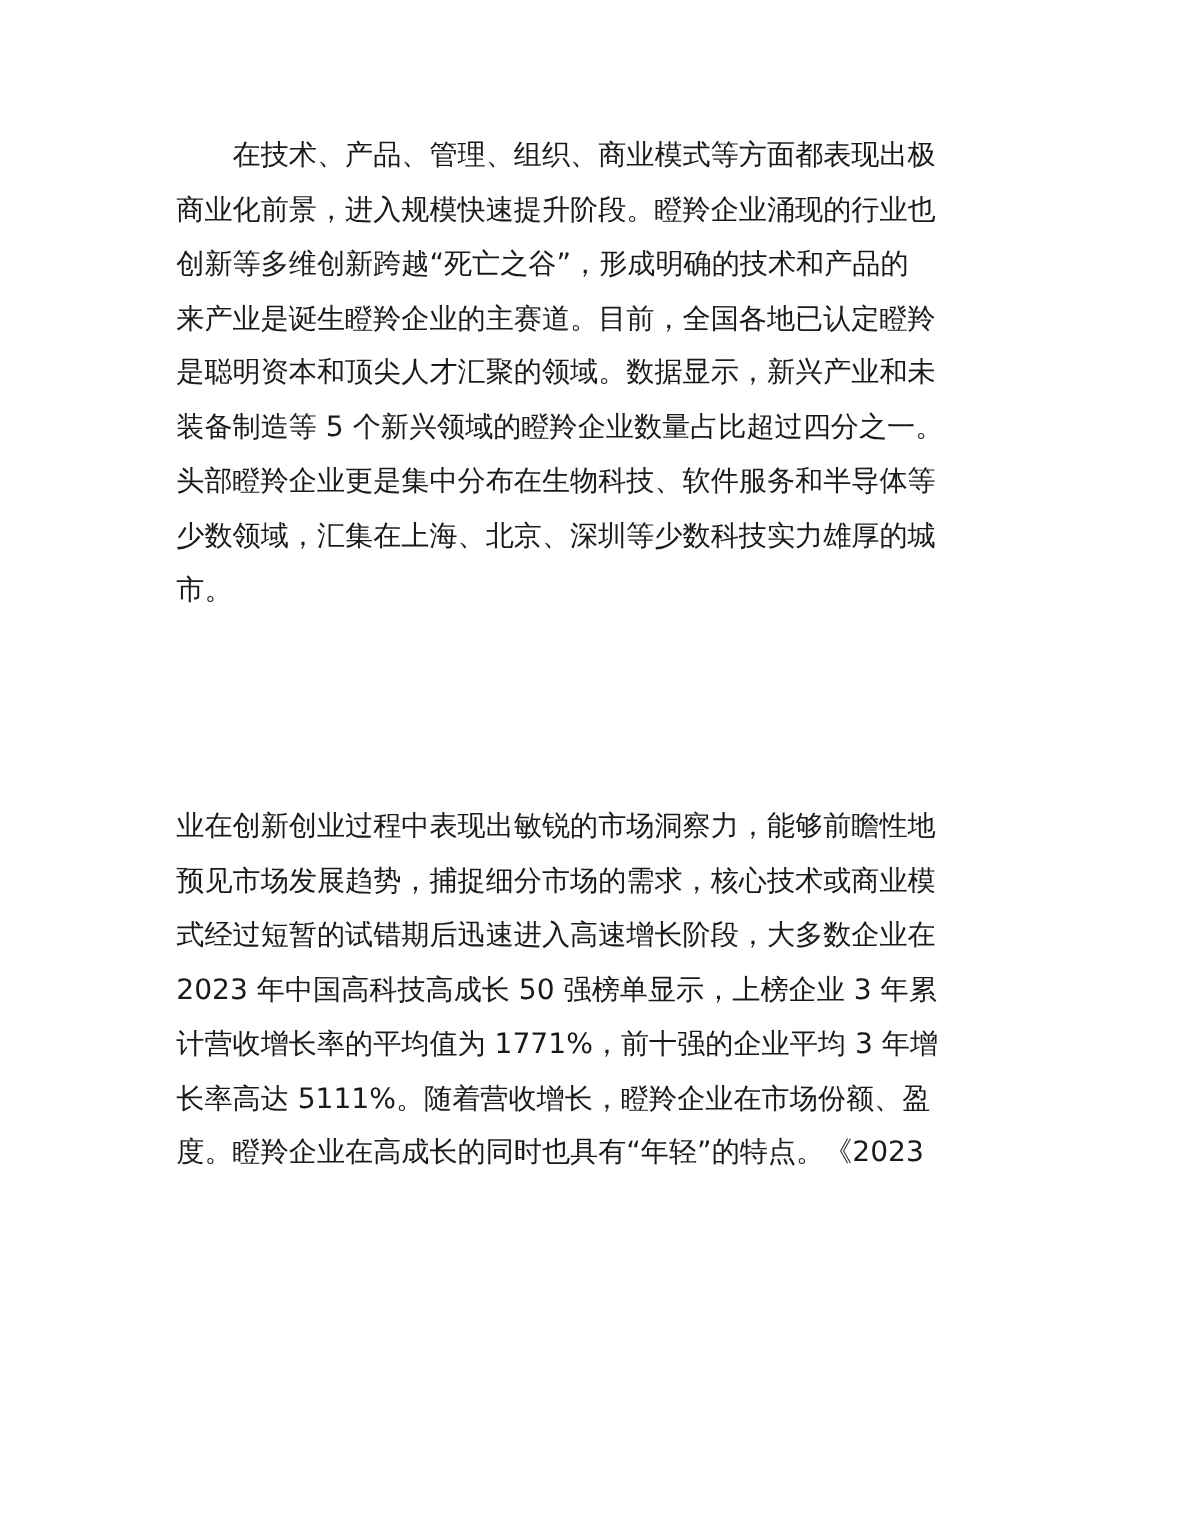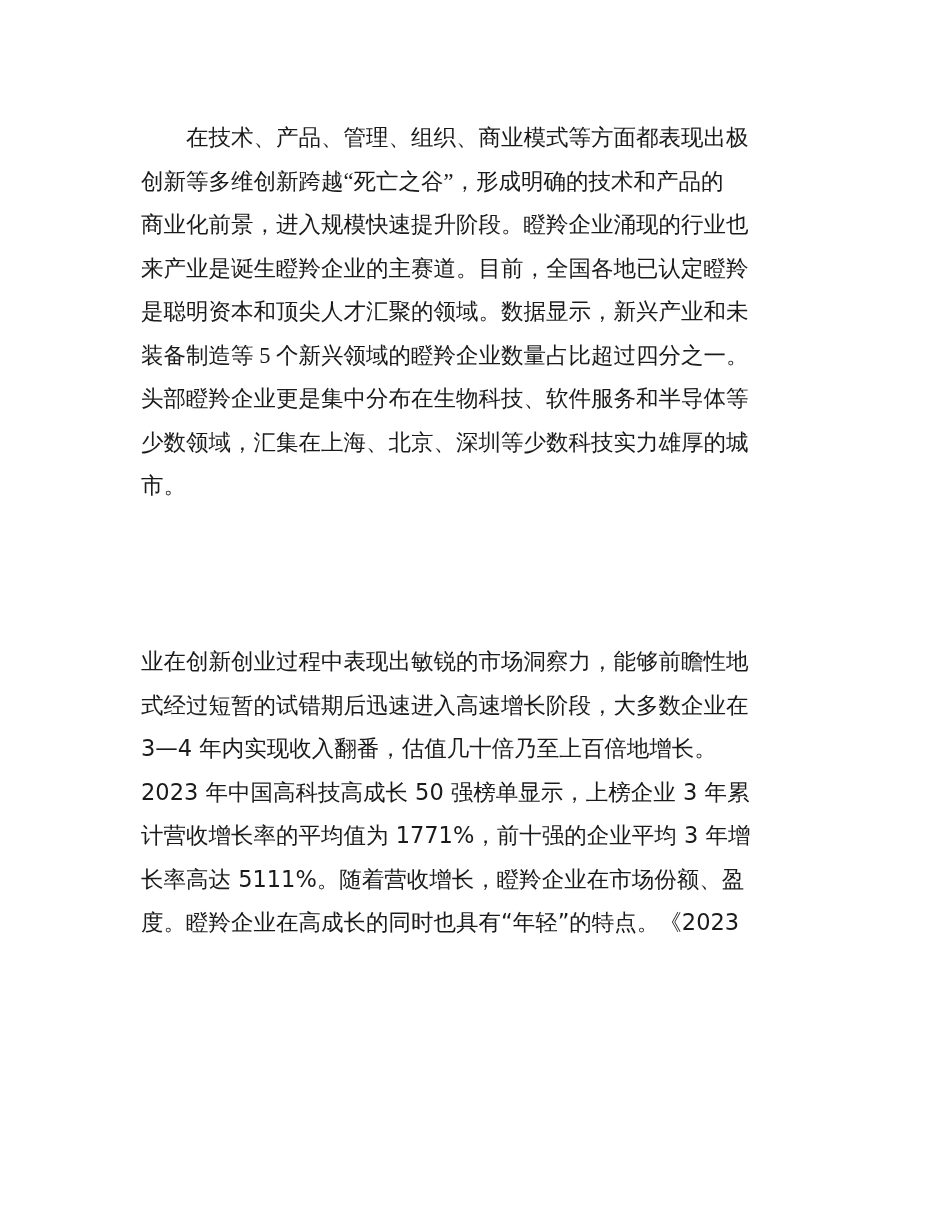--- a/index.html
+++ b/index.html
@@ -32,43 +32,43 @@
       display: block;
       height: 43.5px;
       line-height: 43.5px;
       font-size: 22.5px;
       white-space: nowrap;
       letter-spacing: 0px;
     }
     .line.indent {
       padding-left: 45px;
     }
-    #p1 { top: 116px; font-family: Liberation Serif, serif; }
+    #p1 { top: 103px; }
     #p2 { top: 640px; }
   </style>
 </head>
 <body>
 
 <div class="page">
 
   <div class="paragraph" id="p1">
     <span class="line indent">在技术、产品、管理、组织、商业模式等方面都表现出极</span>
+    <span class="line">商业化前景，进入规模快速提升阶段。瞪羚企业涌现的行业也</span>
     <span class="line">创新等多维创新跨越“死亡之谷”，形成明确的技术和产品的</span>
-    <span class="line">商业化前景，进入规模快速提升阶段。瞪羚企业涌现的行业也</span>
     <span class="line">来产业是诞生瞪羚企业的主赛道。目前，全国各地已认定瞪羚</span>
     <span class="line">是聪明资本和顶尖人才汇聚的领域。数据显示，新兴产业和未</span>
     <span class="line">装备制造等 5 个新兴领域的瞪羚企业数量占比超过四分之一。</span>
     <span class="line">头部瞪羚企业更是集中分布在生物科技、软件服务和半导体等</span>
     <span class="line">少数领域，汇集在上海、北京、深圳等少数科技实力雄厚的城</span>
     <span class="line">市。</span>
   </div>
 
   <div class="paragraph" id="p2">
     <span class="line">业在创新创业过程中表现出敏锐的市场洞察力，能够前瞻性地</span>
+    <span class="line">预见市场发展趋势，捕捉细分市场的需求，核心技术或商业模</span>
     <span class="line">式经过短暂的试错期后迅速进入高速增长阶段，大多数企业在</span>
-    <span class="line">3—4 年内实现收入翻番，估值几十倍乃至上百倍地增长。</span>
     <span class="line">2023 年中国高科技高成长 50 强榜单显示，上榜企业 3 年累</span>
     <span class="line">计营收增长率的平均值为 1771%，前十强的企业平均 3 年增</span>
     <span class="line">长率高达 5111%。随着营收增长，瞪羚企业在市场份额、盈</span>
     <span class="line">度。瞪羚企业在高成长的同时也具有“年轻”的特点。《2023</span>
   </div>
 
 </div>
 
 </body></html>

